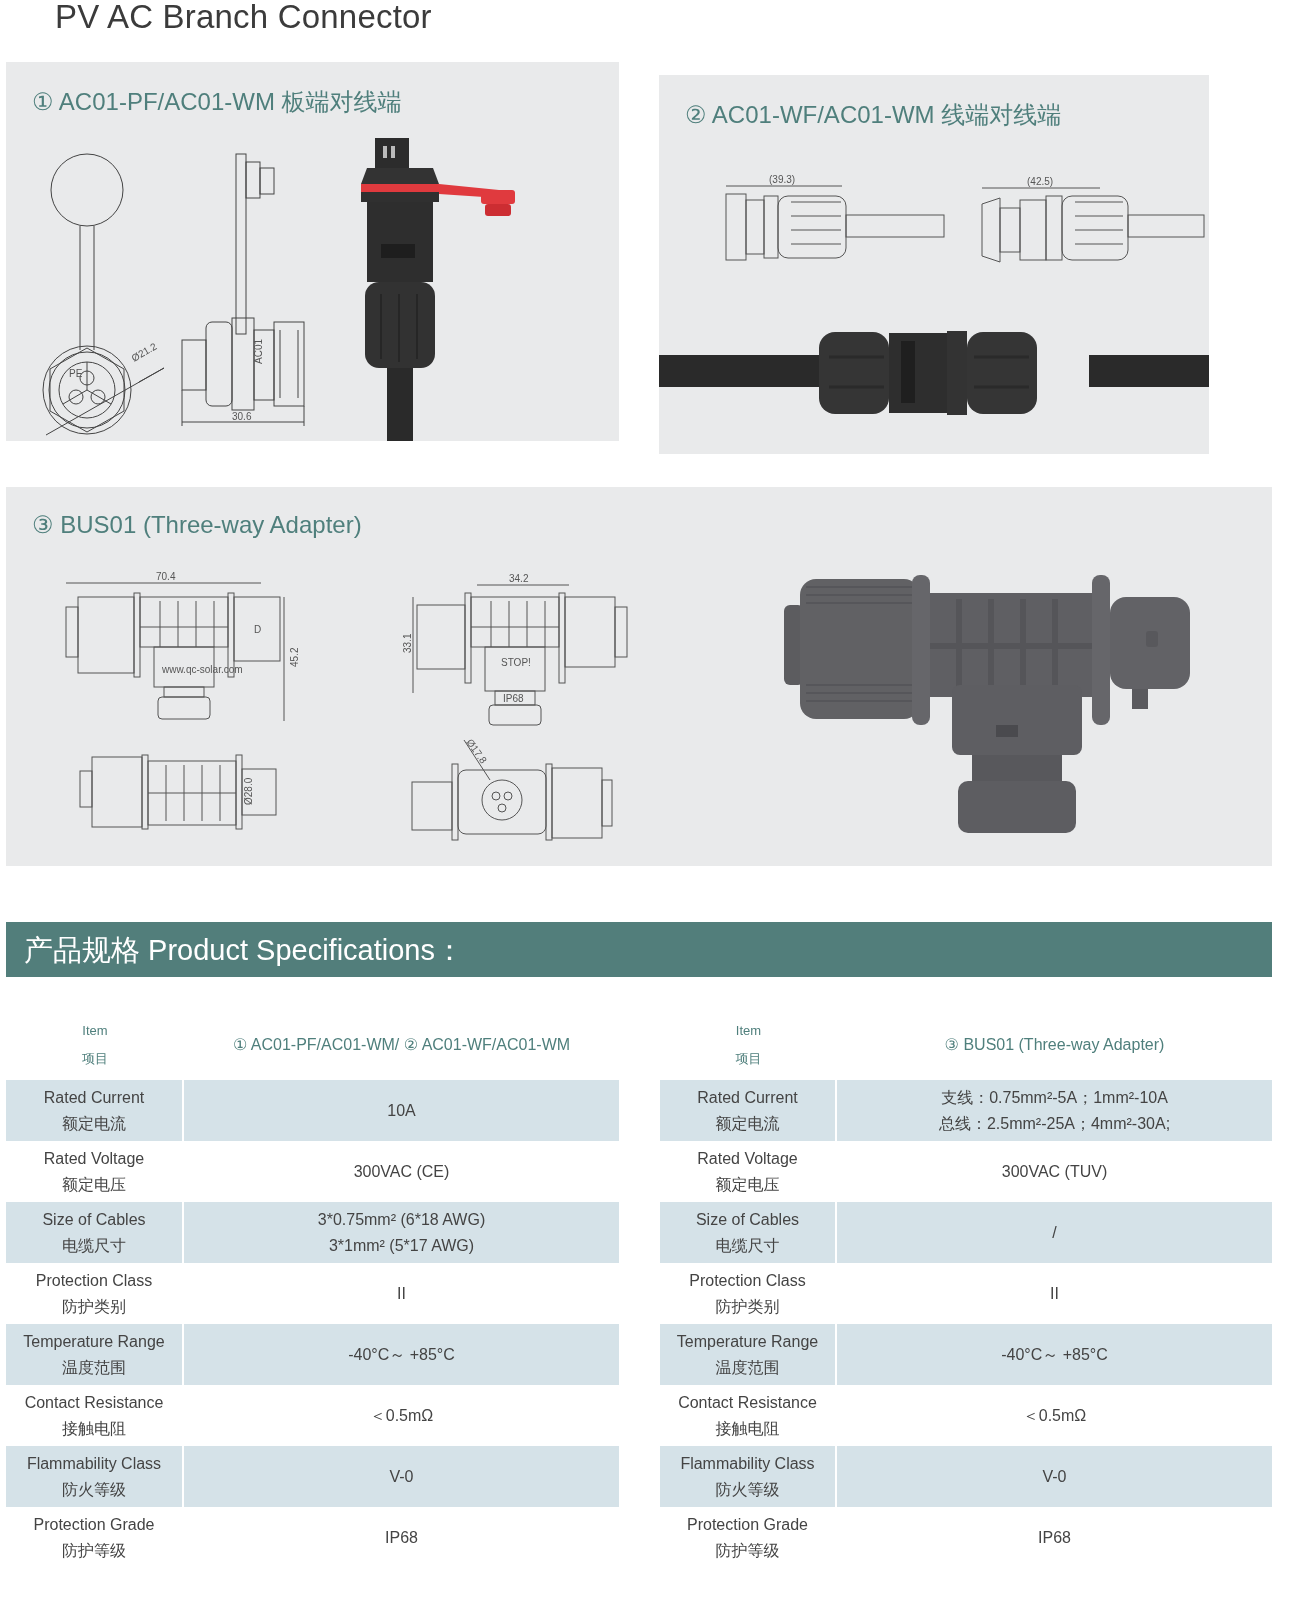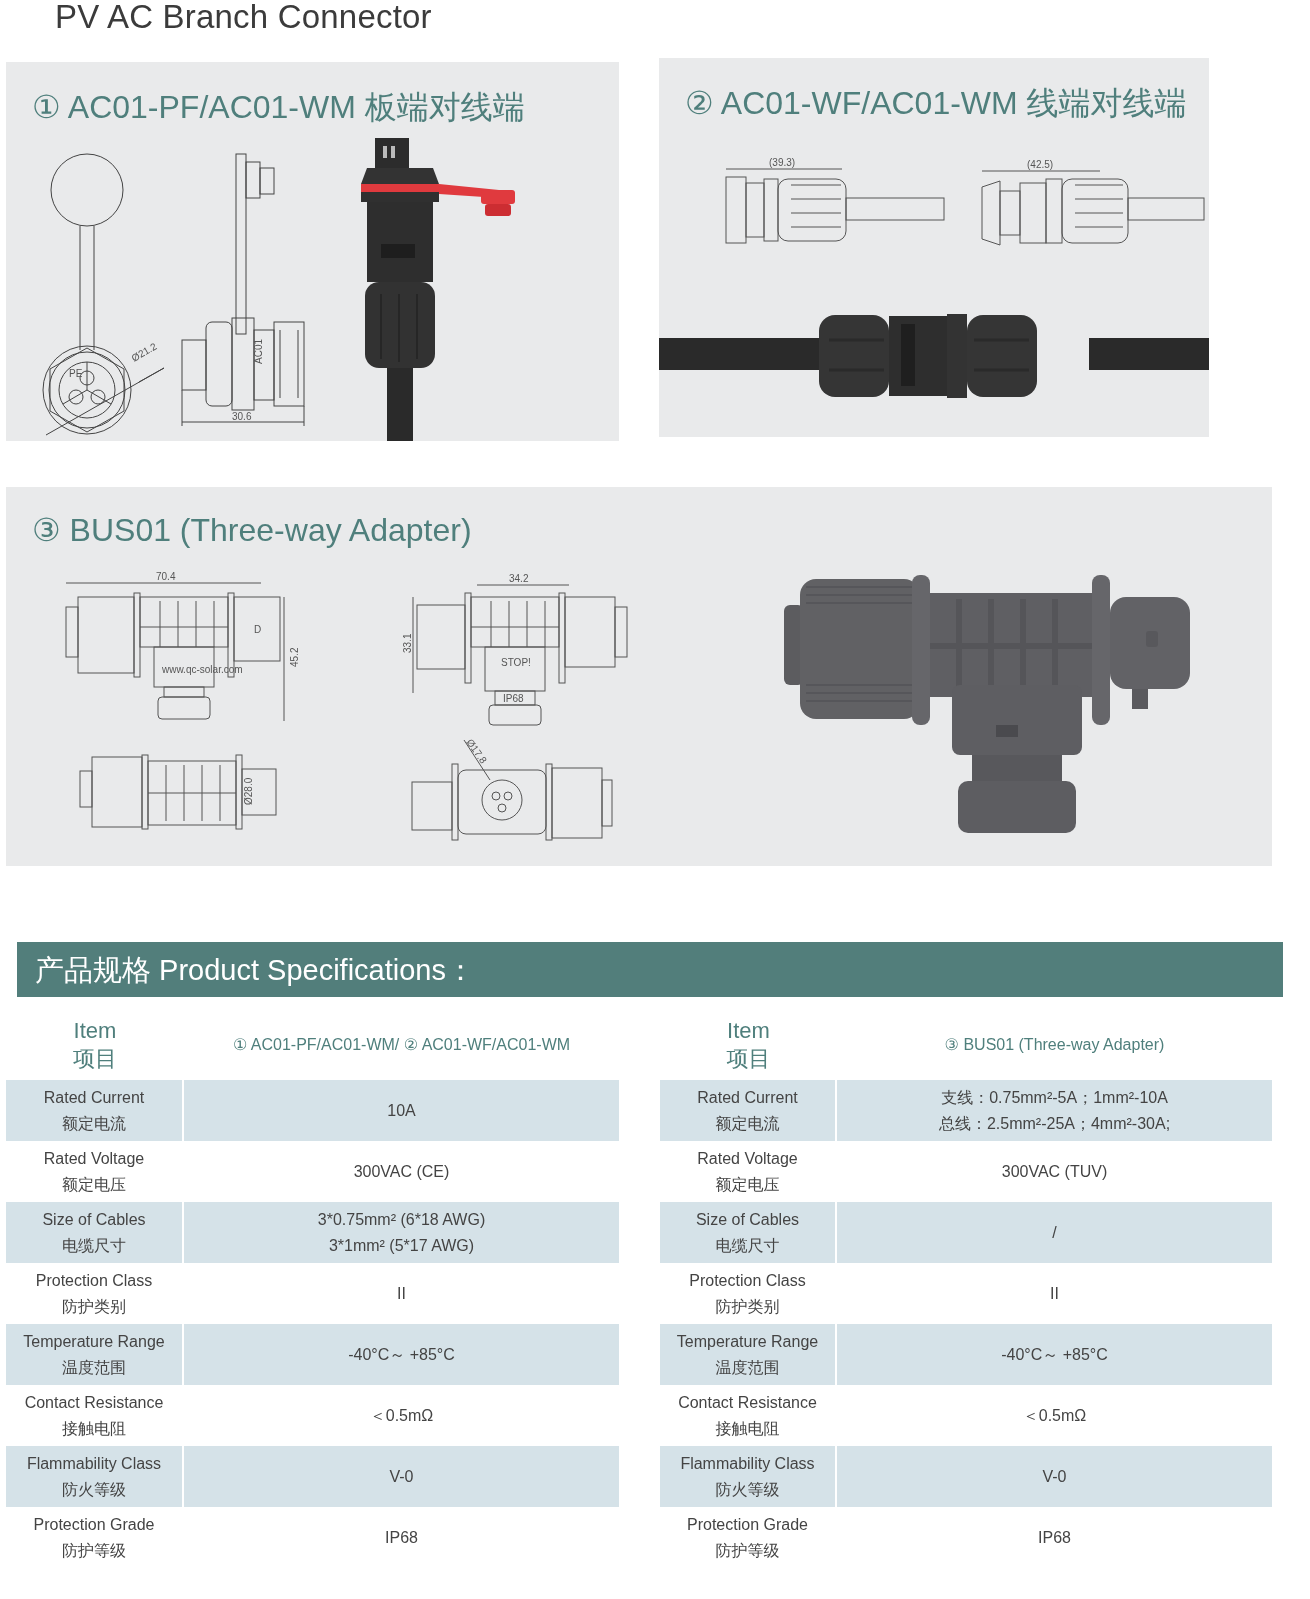--- a/index.html
+++ b/index.html
@@ -1,34 +1,34 @@
 <!DOCTYPE html>
 <html><head>
 <meta charset="utf-8">
 <style>
   html, body { margin:0; padding:0; background:#ffffff; }
   body { width:1310px; height:1599px; position:relative; overflow:hidden;
          font-family:"DejaVu Sans", "Liberation Sans", sans-serif; color:#3a3a3a; }
   .page-title { position:absolute; left:55px; top:-2px; font-size:33px; color:#3b3b3b;
                 font-family:"Liberation Sans", sans-serif; letter-spacing:0.2px; }
   .panel { position:absolute; background:#e9eaeb; overflow:hidden; }
-  .panel-title { position:absolute; left:26px; top:24px; font-size:32px; color:#4f7f7c;
+  .panel-title { position:absolute; left:26px; top:24px; font-size:24px; color:#4f7f7c;
                  font-family:"Liberation Sans", sans-serif; white-space:nowrap; }
   .panel svg { position:absolute; }
   .dim { font-family:"Liberation Sans", sans-serif; font-size:10px; fill:#555; }
 
-  .spec-bar { position:absolute; left:6px; top:942px; width:1266px; height:55px; background:#527e7b;margin-left:11px; }
+  .spec-bar { position:absolute; left:6px; top:922px; width:1266px; height:55px; background:#527e7b; }
   .spec-bar span { position:absolute; left:18px; top:9px; font-size:29px; color:#ffffff;
                    font-family:"Liberation Sans", sans-serif; white-space:nowrap; }
 
   .spec-table { position:absolute; top:1010px; border-collapse:separate; border-spacing:0; }
   .spec-table td { padding:0; text-align:center; vertical-align:middle;
                    font-family:"Liberation Sans", sans-serif; font-size:16px; color:#444; line-height:26px; }
   .spec-table tr.head td { height:70px; color:#4f7f7c; }
-  .spec-table tr.head td.hitem { font-size:22px; line-height:28px; }
+  .spec-table tr.head td.hitem { font-size:13px; line-height:28px; }
   .spec-table tr.head td.hval { font-size:16px; }
   .spec-table tr.row td { height:61px; }
   .spec-table tr.shade td { background:#d5e2e8; }
   .spec-table td.item { border-right:2px solid #ffffff;margin-top:40px; }
   .line { display:block; }
 </style>
 </head>
 <body>
 
 <div class="page-title">PV AC Branch Connector</div>
@@ -91,21 +91,21 @@
     <rect x="16" y="68" width="66" height="80" fill="#2e2e2e"></rect>
     <rect x="30" y="110" width="34" height="14" fill="#1e1e1e"></rect>
     <rect x="14" y="148" width="70" height="86" rx="14" fill="#323232"></rect>
     <line x1="30" y1="160" x2="30" y2="225" stroke="#262626" stroke-width="2"></line>
     <line x1="48" y1="160" x2="48" y2="228" stroke="#262626" stroke-width="2"></line>
     <line x1="66" y1="160" x2="66" y2="225" stroke="#262626" stroke-width="2"></line>
     <rect x="36" y="234" width="26" height="76" fill="#2a2a2a"></rect>
   </svg>
 </div>
 
-<div class="panel" style="left:659px; top:58px; width:550px; height:379px;">
+<div class="panel" style="left:659px; top:75px; width:550px; height:379px;">
   <div class="panel-title">② AC01-WF/AC01-WM  线端对线端</div>
   <svg width="500" height="100" style="left:60px; top:95px;" viewBox="0 0 500 100">
     <g fill="none" stroke="#555" stroke-width="1">
       <line x1="7" y1="16" x2="123" y2="16"></line>
       <rect x="7" y="24" width="20" height="66"></rect>
       <rect x="27" y="30" width="18" height="54"></rect>
       <rect x="45" y="26" width="14" height="62"></rect>
       <rect x="59" y="26" width="68" height="62" rx="10"></rect>
       <line x1="72" y1="32" x2="122" y2="32"></line>
         <line x1="72" y1="46" x2="122" y2="46"></line>

